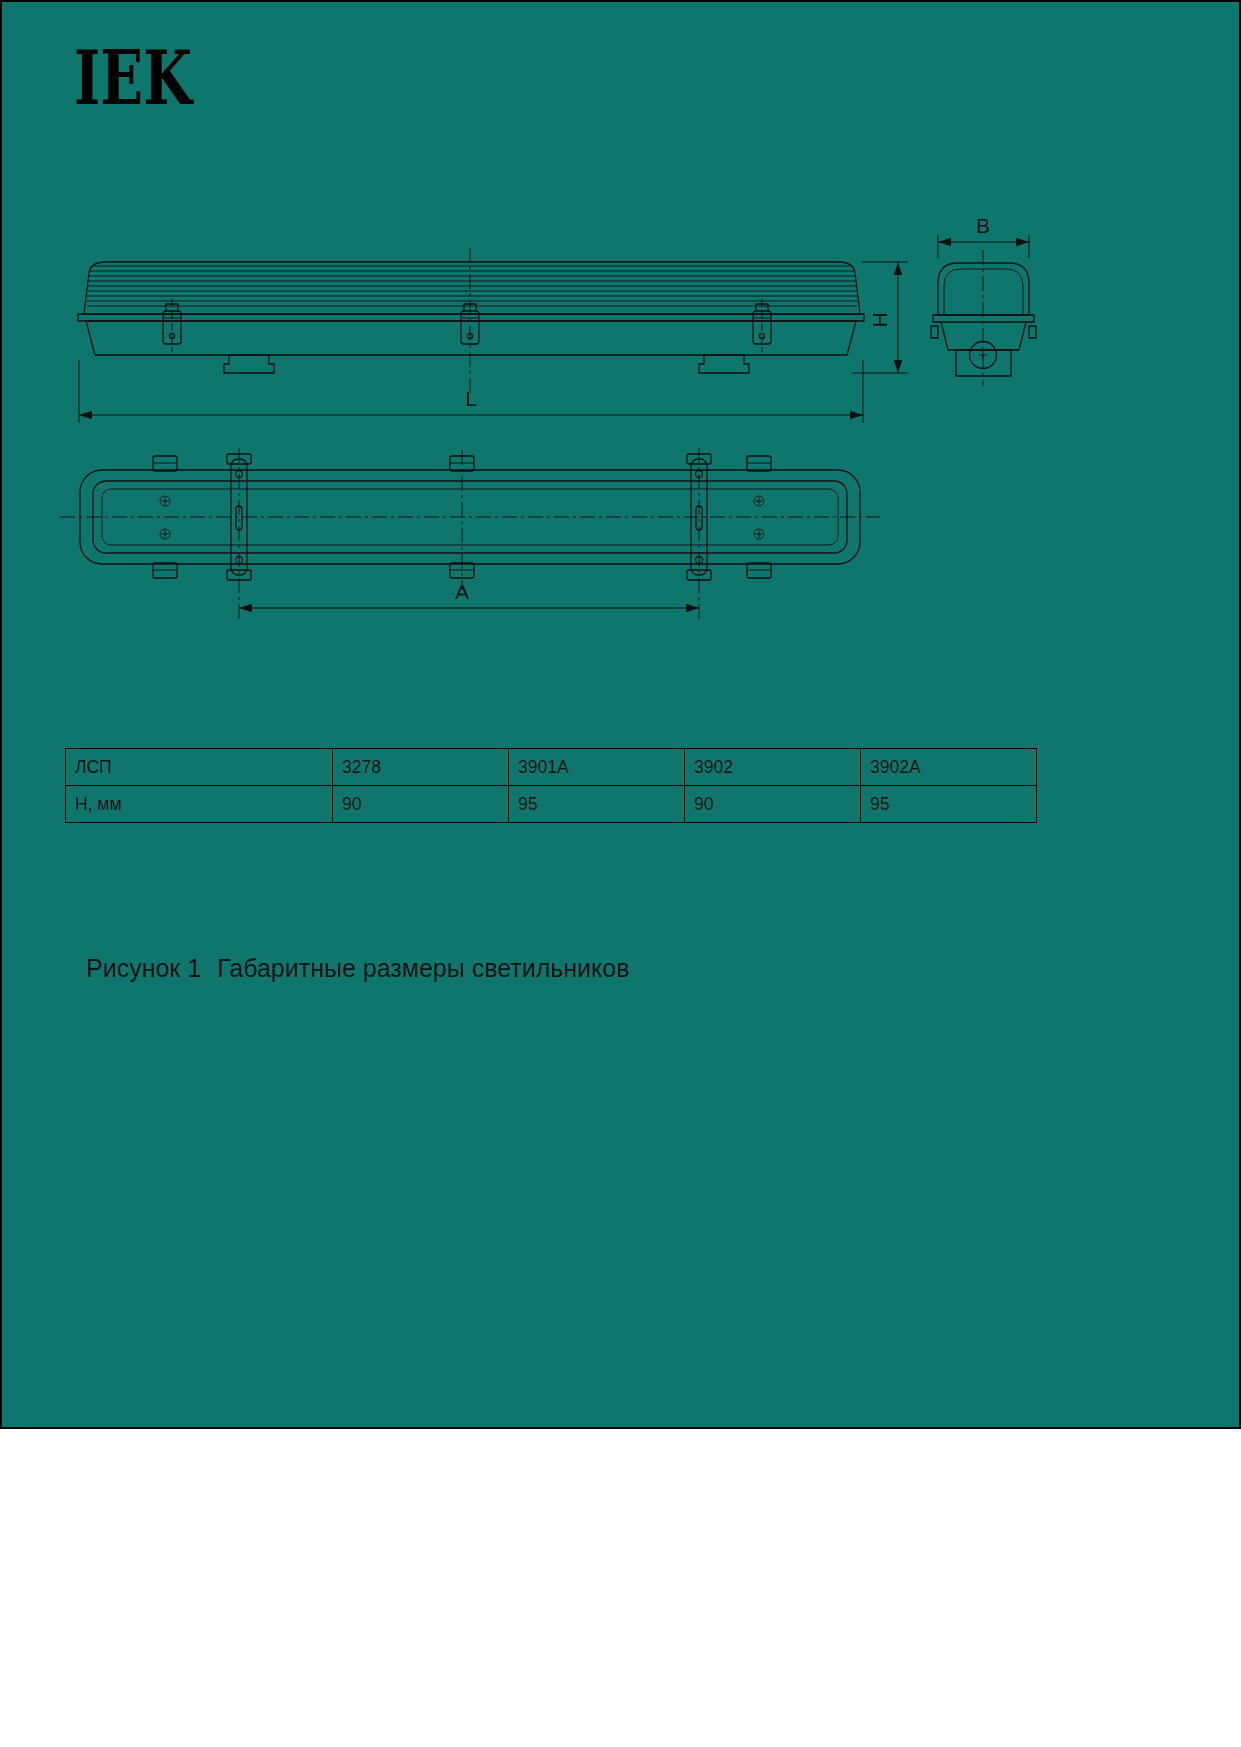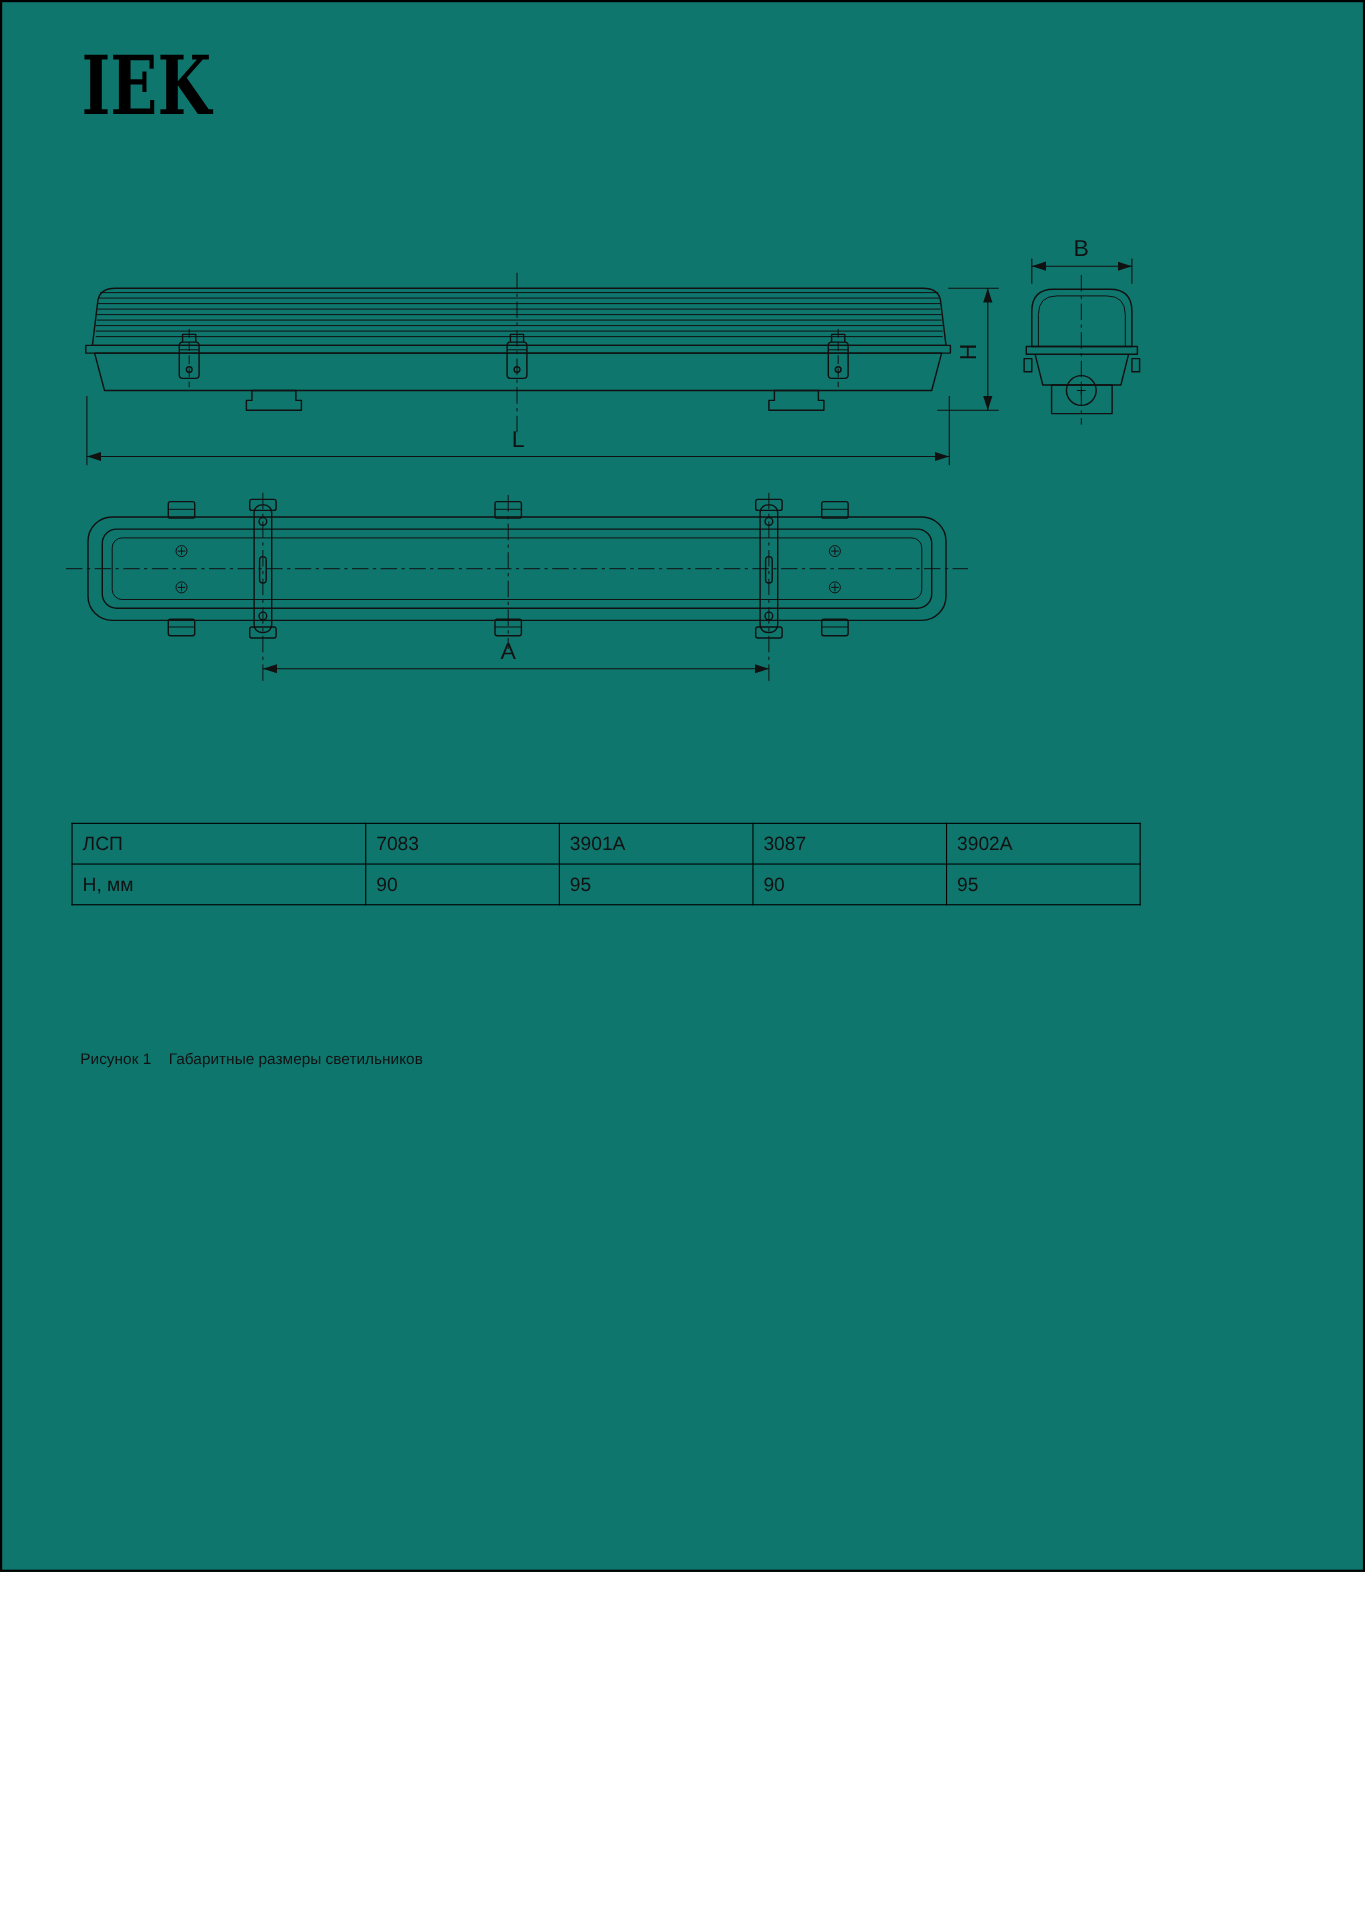--- a/index.html
+++ b/index.html
@@ -31,22 +31,22 @@
     padding:0 4px 0 9px;
     font-size:17.5px;
     vertical-align:middle;
     overflow:hidden;
     white-space:nowrap;
   }
   table.dims col.c0 { width:267px; }
   table.dims col.cn { width:176px; }
 
   .caption {
-    position:absolute; left:71px; top:952px;
-    font-size:14px;
+    position:absolute; left:84px; top:952px;
+    font-size:25px;
     white-space:nowrap;
   }
   .caption .cap-label { display:inline-block; margin-right:16px; }
 </style>
 </head>
 <body>
 
 <div class="page">
 
   <div class="logo-wrap">
@@ -198,23 +198,23 @@
     <colgroup>
       <col class="c0">
         <col class="cn">
         <col class="cn">
         <col class="cn">
         <col class="cn">
     </colgroup>
     <tbody>
       <tr>
         <td>ЛСП</td>
-        <td>7083</td>
+        <td>3278</td>
         <td>3901А</td>
-        <td>3087</td>
+        <td>3902</td>
         <td>3902А</td>
       </tr>
       <tr>
         <td>H, мм</td>
         <td>90</td>
         <td>95</td>
         <td>90</td>
         <td>95</td>
       </tr>
     </tbody>

